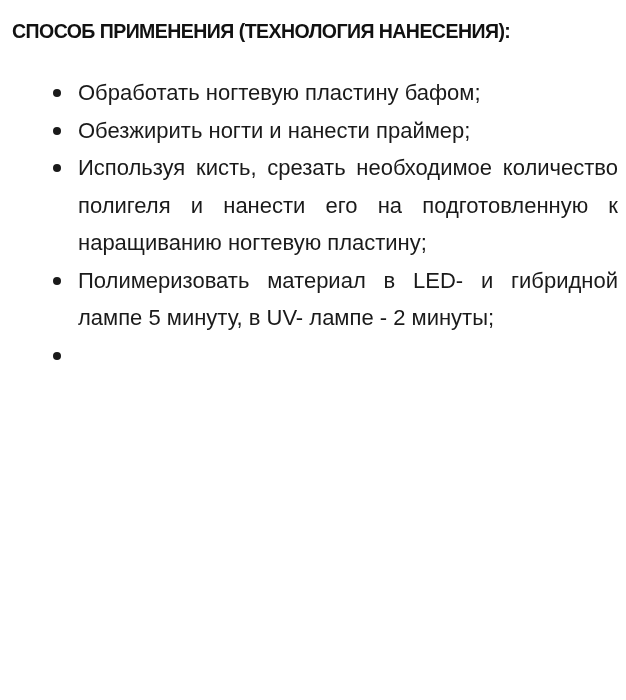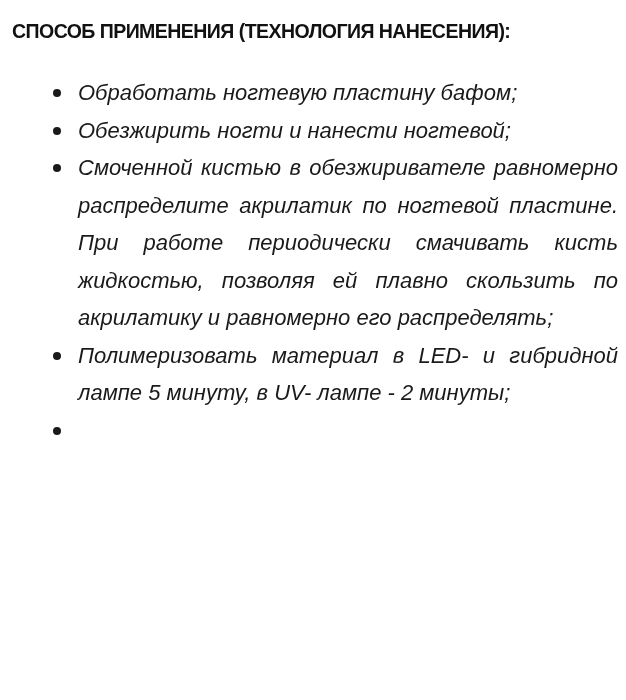--- a/index.html
+++ b/index.html
@@ -44,21 +44,20 @@
     }
     .step {
       position: relative;
       padding-left: 78px;
       padding-right: 2px;
       font-family: "Liberation Sans", sans-serif;
       font-size: 22px;
       line-height: 37.5px;
       text-align: justify;
       color: #1a1a1a;
-      font-style: italic;
     }
     .bullet {
       position: absolute;
       left: 53px;
       top: 15px;
       width: 8px;
       height: 8px;
       border-radius: 50%;
       background: #1a1a1a;
     }
@@ -69,25 +68,25 @@
 <div class="doc">
   <h2 class="title">СПОСОБ ПРИМЕНЕНИЯ (ТЕХНОЛОГИЯ НАНЕСЕНИЯ):</h2>
 
   <ul class="steps">
     <li class="step">
       <span class="bullet"></span>
       <span>Обработать ногтевую пластину бафом;</span>
     </li>
     <li class="step">
       <span class="bullet"></span>
-      <span>Обезжирить ногти и нанести ногтевой;</span>
+      <span>Обезжирить ногти и нанести праймер;</span>
     </li>
     <li class="step">
       <span class="bullet"></span>
-      <span>Смоченной кистью в обезжиривателе равномерно распределите акрилатик по ногтевой пластине. При работе периодически смачивать кисть жидкостью, позволяя ей плавно скользить по акрилатику и равномерно его распределять;</span>
+      <span>Используя кисть, срезать необходимое количество полигеля и нанести его на подготовленную к наращиванию ногтевую пластину;</span>
     </li>
     <li class="step">
       <span class="bullet"></span>
       <span>Полимеризовать материал в LED- и гибридной лампе 5 минуту, в UV- лампе - 2 минуты;</span>
     </li>
     <li class="step">
       <span class="bullet"></span>
     </li>
   </ul>
 </div>

